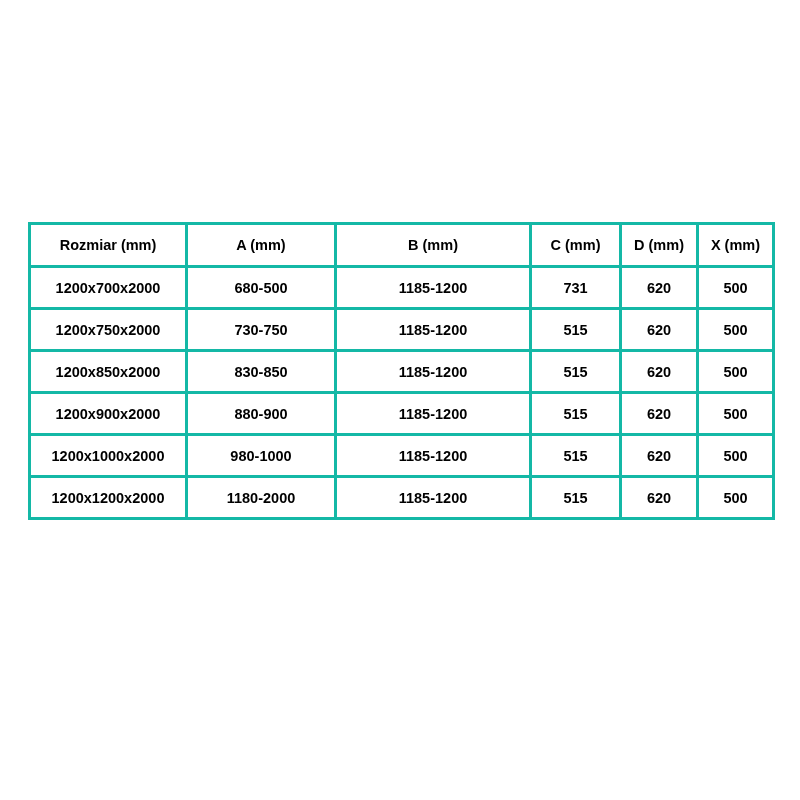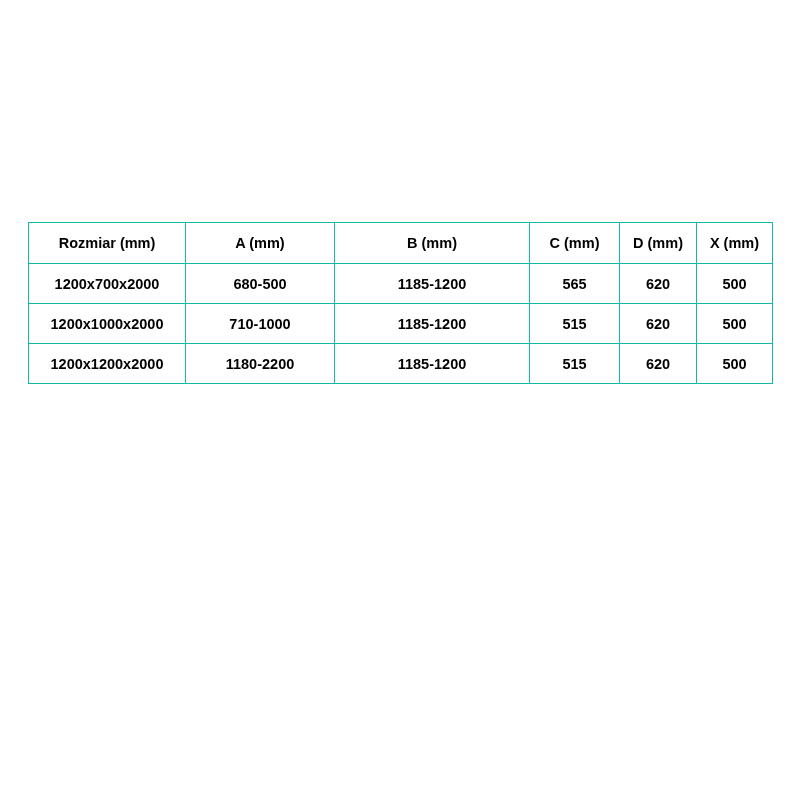--- a/index.html
+++ b/index.html
@@ -25,21 +25,21 @@
     top: 222px;
     width: 744px;
   }
   table.size-table {
     border-collapse: collapse;
     width: 744px;
     table-layout: fixed;
   }
   table.size-table td,
   table.size-table th {
-    border: 1px solid #14b8a6;
+    border: 3px solid #14b8a6;
     text-align: center;
     vertical-align: middle;
     height: 39px;
     font-size: 14.5px;
     font-weight: bold;
     padding: 0 2px;
     white-space: nowrap;
   }
   table.size-table thead th {
     font-size: 14.5px;
@@ -76,35 +76,59 @@
           <th>C (mm)</th>
           <th>D (mm)</th>
           <th>X (mm)</th>
         </tr>
       </thead>
       <tbody>
         <tr>
           <td>1200x700x2000</td>
           <td>680-500</td>
           <td>1185-1200</td>
-          <td>565</td>
+          <td>731</td>
+          <td>620</td>
+          <td>500</td>
+        </tr>
+        <tr>
+          <td>1200x750x2000</td>
+          <td>730-750</td>
+          <td>1185-1200</td>
+          <td>515</td>
+          <td>620</td>
+          <td>500</td>
+        </tr>
+        <tr>
+          <td>1200x850x2000</td>
+          <td>830-850</td>
+          <td>1185-1200</td>
+          <td>515</td>
+          <td>620</td>
+          <td>500</td>
+        </tr>
+        <tr>
+          <td>1200x900x2000</td>
+          <td>880-900</td>
+          <td>1185-1200</td>
+          <td>515</td>
           <td>620</td>
           <td>500</td>
         </tr>
         <tr>
           <td>1200x1000x2000</td>
-          <td>710-1000</td>
+          <td>980-1000</td>
           <td>1185-1200</td>
           <td>515</td>
           <td>620</td>
           <td>500</td>
         </tr>
         <tr>
           <td>1200x1200x2000</td>
-          <td>1180-2200</td>
+          <td>1180-2000</td>
           <td>1185-1200</td>
           <td>515</td>
           <td>620</td>
           <td>500</td>
         </tr>
       </tbody>
     </table>
   </div>
 </div>
 

